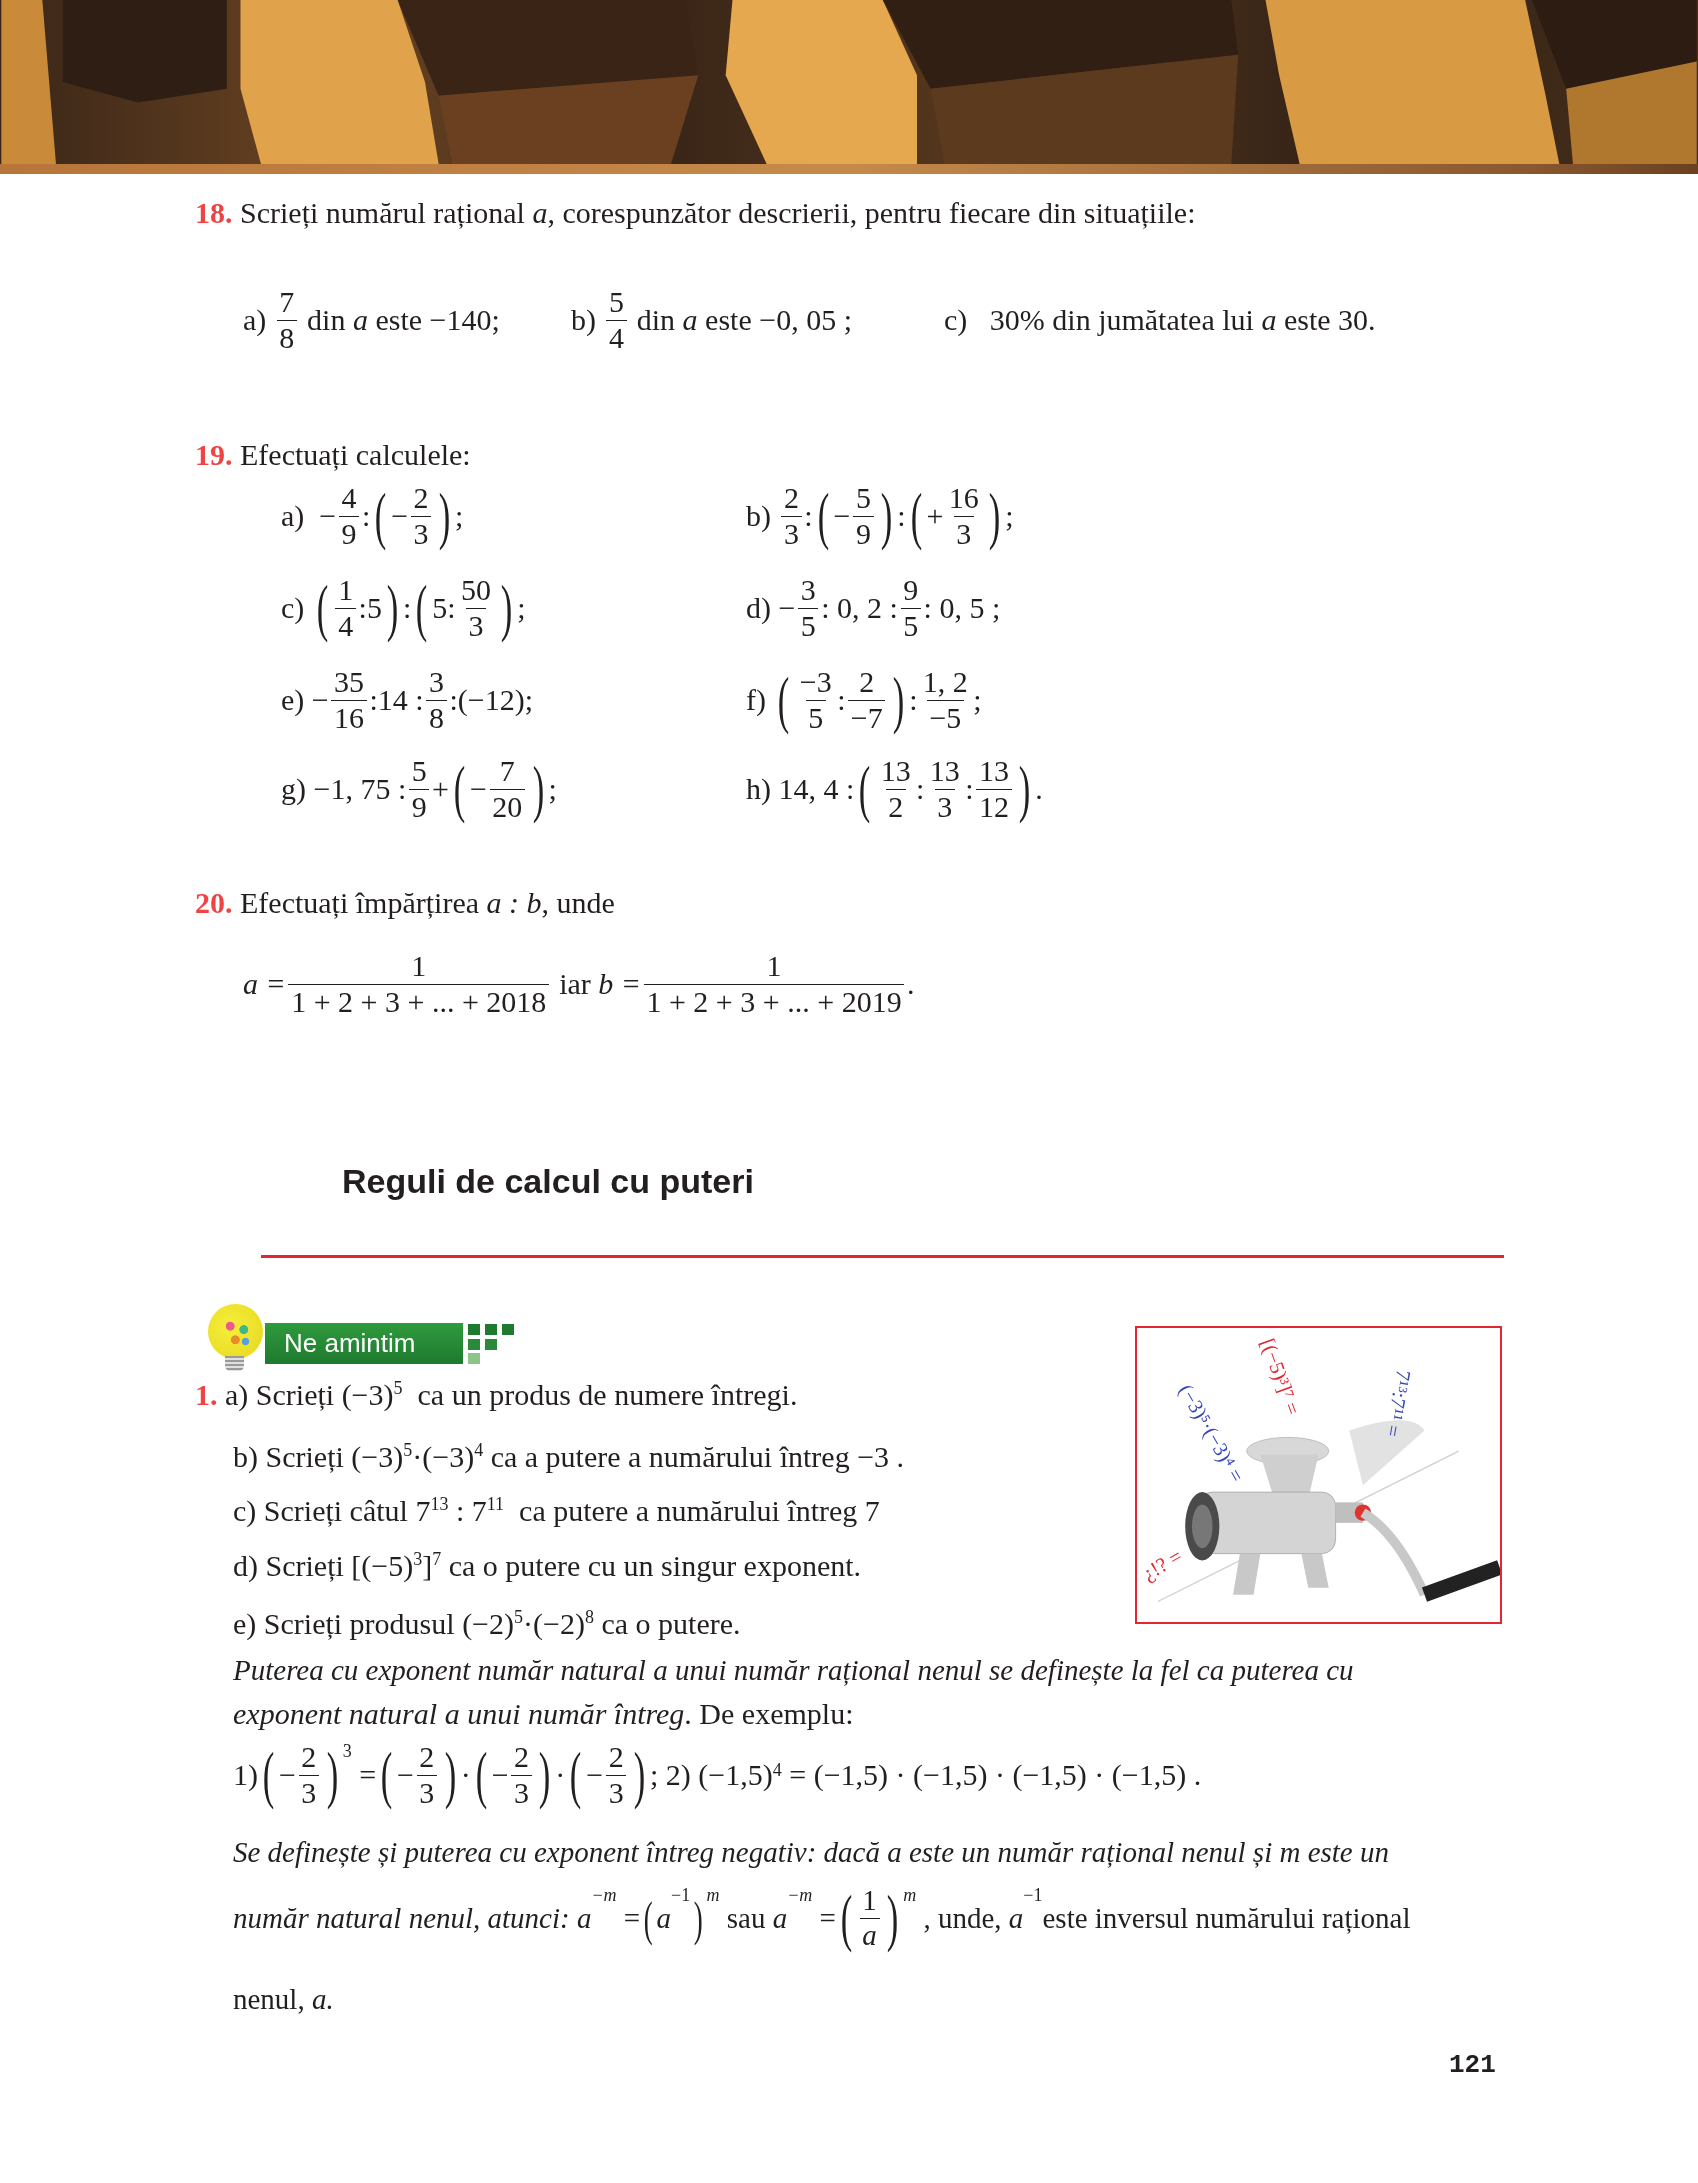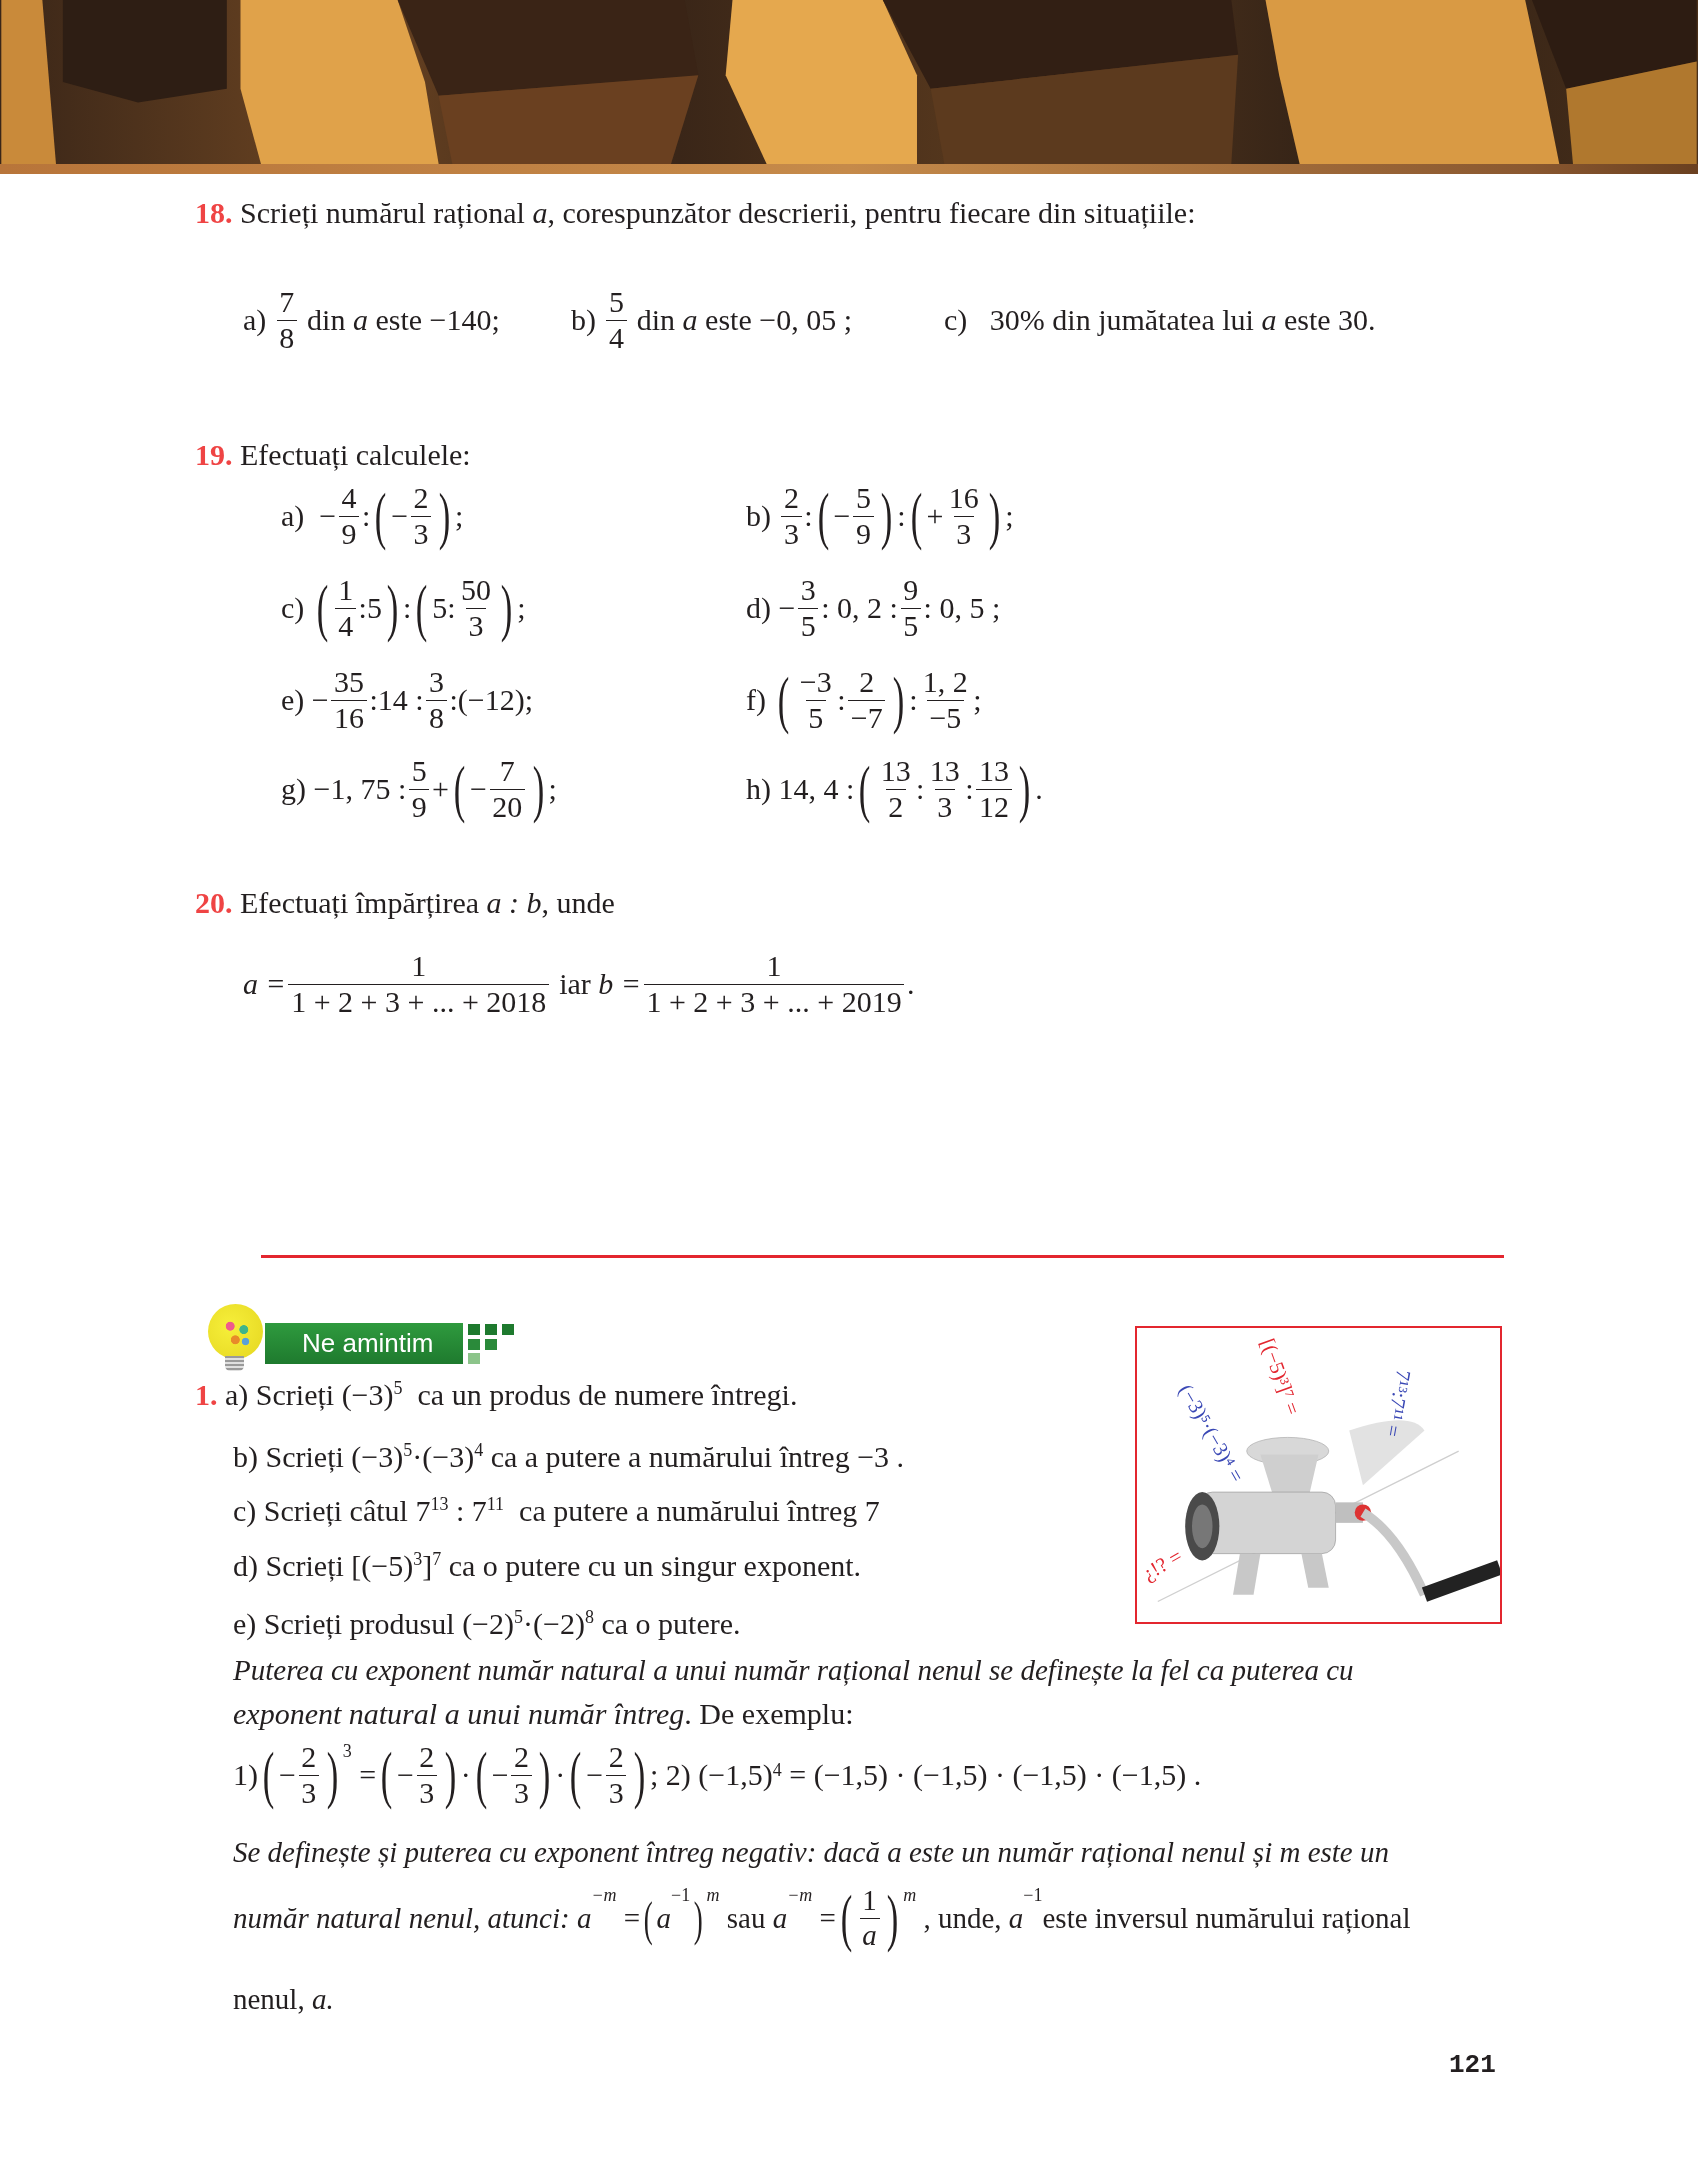--- a/index.html
+++ b/index.html
@@ -29,21 +29,21 @@
           background: radial-gradient(circle at 40% 40%, #f6ef3a, #e5d620); }
   .bulb-dots { position:absolute; left: 12.3px; top: 12.3px; width: 34px; height: 34px; border-radius: 50%;
                background: radial-gradient(circle at 30% 30%, #ef5a8c 0 4.1px, transparent 4.8px),
                            radial-gradient(circle at 70% 40%, #3fb58a 0 4.1px, transparent 4.8px),
                            radial-gradient(circle at 45% 70%, #e88a2a 0 4.1px, transparent 4.8px),
                            radial-gradient(circle at 75% 75%, #5aa0d8 0 3.4px, transparent 4.1px); }
   .bulb-base { position: absolute; left: 23px; top: 59px; width: 19px; height: 15px;
                background: repeating-linear-gradient(180deg, #9a9a9a 0 2.1px, #e0e0e0 2.1px 4.1px); border-radius: 0 0 5.5px 5.5px; }
   .ne-label { position: absolute; left: 63px; top: 26px; width: 198px; height: 41px;
               background: linear-gradient(180deg, #2f9a3e, #1e7a2e); color: #fff;
-              font-family: "Liberation Sans", "DejaVu Sans", sans-serif; font-size: 26px; line-height: 41px; padding-left: 37px; box-sizing: border-box; }
+              font-family: "Liberation Sans", "DejaVu Sans", sans-serif; font-size: 26px; line-height: 41px; padding-left: 19px; box-sizing: border-box; }
   .sq { position: absolute; width: 12.3px; height: 11px; background: #1e7a2e; }
   .imgbox { position: absolute; left: 1135px; top: 1326px; width: 363px; height: 294px; border: 2.7px solid #e3262f; background: #fff; overflow: hidden; }
   .pageno { position: absolute; left: 1449px; top: 2050px; font-family: Liberation Mono, monospace; font-weight: bold; font-size: 26px; }
 </style>
 </head>
 <body>
 
 <div class="banner">
   <svg width="1698" height="164" viewBox="0 0 2481 240">
     <polygon points="0,0 60,0 80,240 0,240" fill="#c98a3a"></polygon>
@@ -242,20 +242,21 @@
     </span>
   &nbsp;<span>iar</span>&nbsp;
   <span class="it">b =</span>
   <span class="frac">
       <span class="n">1</span>
       <span class="d">1 + 2 + 3 + ... + 2019</span>
     </span><span>.</span>
 </div>
 
 <div class="heading">
+  <div class="l2">Reguli de calcul cu puteri</div>
 </div>
 <div class="hrule"></div>
 
 <div class="nebox">
   <div class="ne-label">Ne amintim</div>
   <div class="bulb">
       <div class="bulb-dots"></div>
     </div>
   <div class="bulb-base"></div>
   <div class="sq" style="left:266px; top:27px;"></div>

